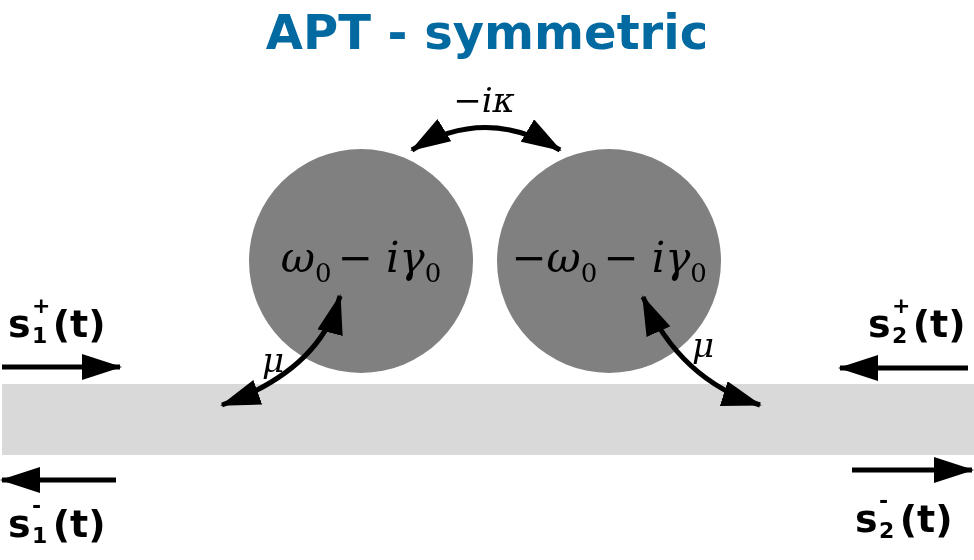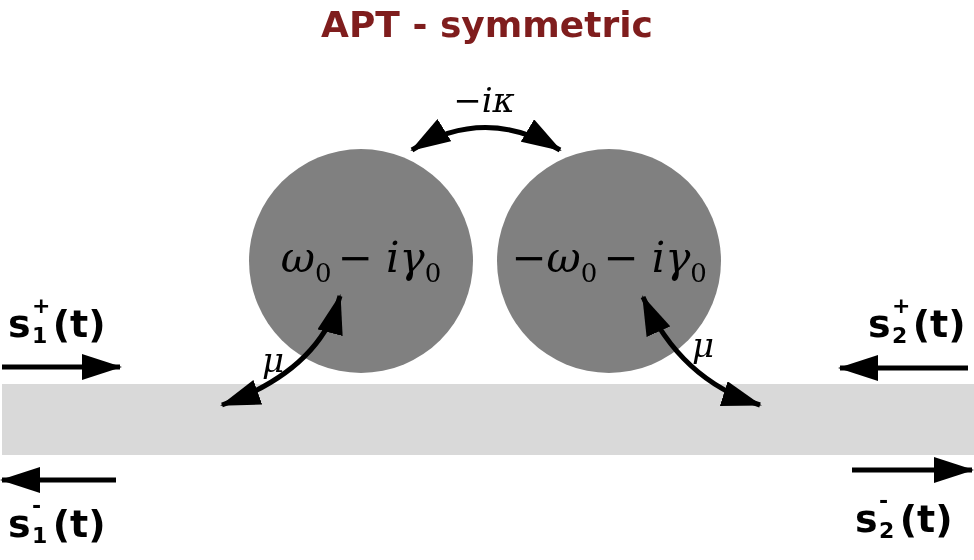--- a/index.html
+++ b/index.html
@@ -1,20 +1,20 @@
 <!DOCTYPE html>
 <html><head>
 <meta charset="utf-8">
 <style>
   html, body { margin:0; padding:0; background:#ffffff; }
   body { width:974px; height:560px; position:relative; overflow:hidden;
          font-family:"Liberation Sans", sans-serif; }
   .title { position:absolute; left:0; top:4px; width:974px; text-align:center;
            font-family:"DejaVu Sans", sans-serif; font-weight:bold;
-           font-size:36px; color:#7f1d1d; letter-spacing:0px; }
+           font-size:48px; color:#0369a1; letter-spacing:0px; }
   svg.canvas { position:absolute; left:0; top:0; }
   .math { font-family:"DejaVu Serif", serif; font-style:italic; fill:#000; }
   .mathup { font-family:"DejaVu Serif", serif; font-style:normal; fill:#000; }
   .port { position:absolute; font-family:"DejaVu Sans", sans-serif;
           font-weight:bold; font-size:38px; color:#000; line-height:1; white-space:nowrap; }
   .port .s { display:inline-block; position:relative; }
   .port .sup { position:absolute; font-size:22px; left:24px; top:-10px; }
   .port .sub { position:absolute; font-size:22px; left:24px; top:20px; }
   .port .tail { margin-left:22px; }
 </style>

